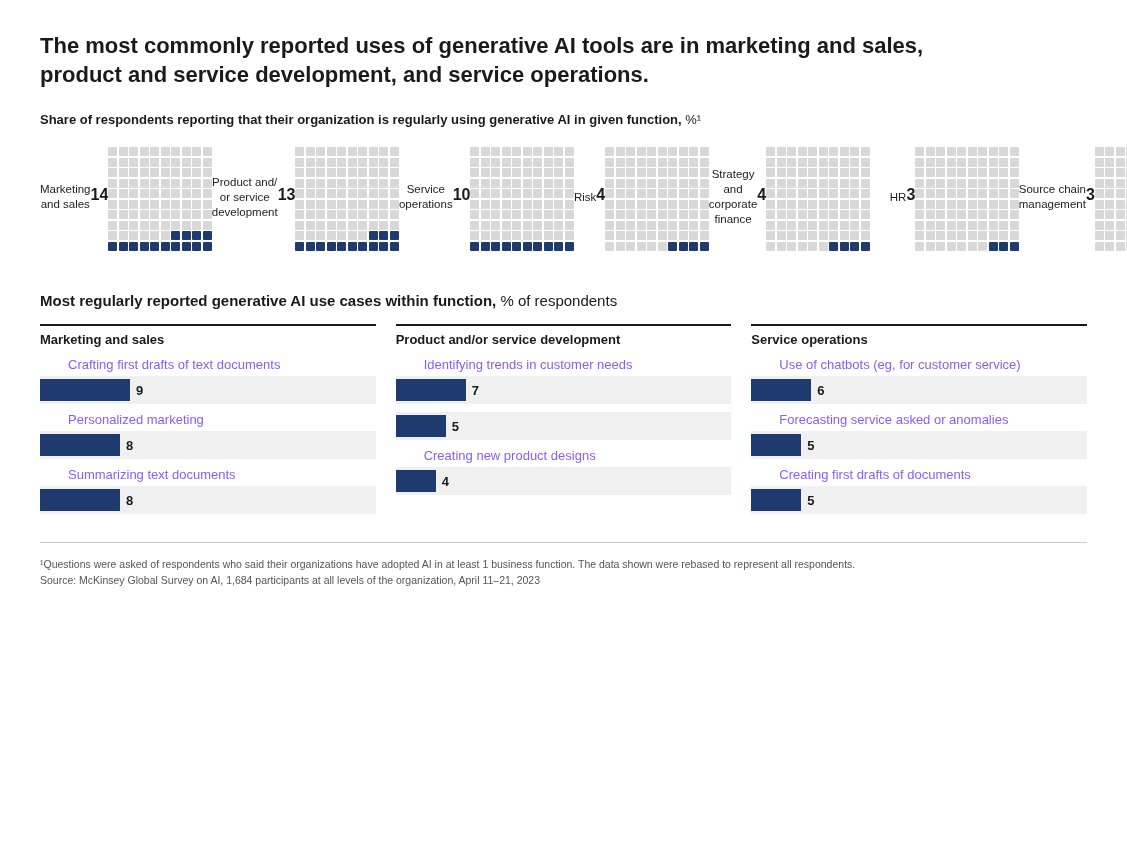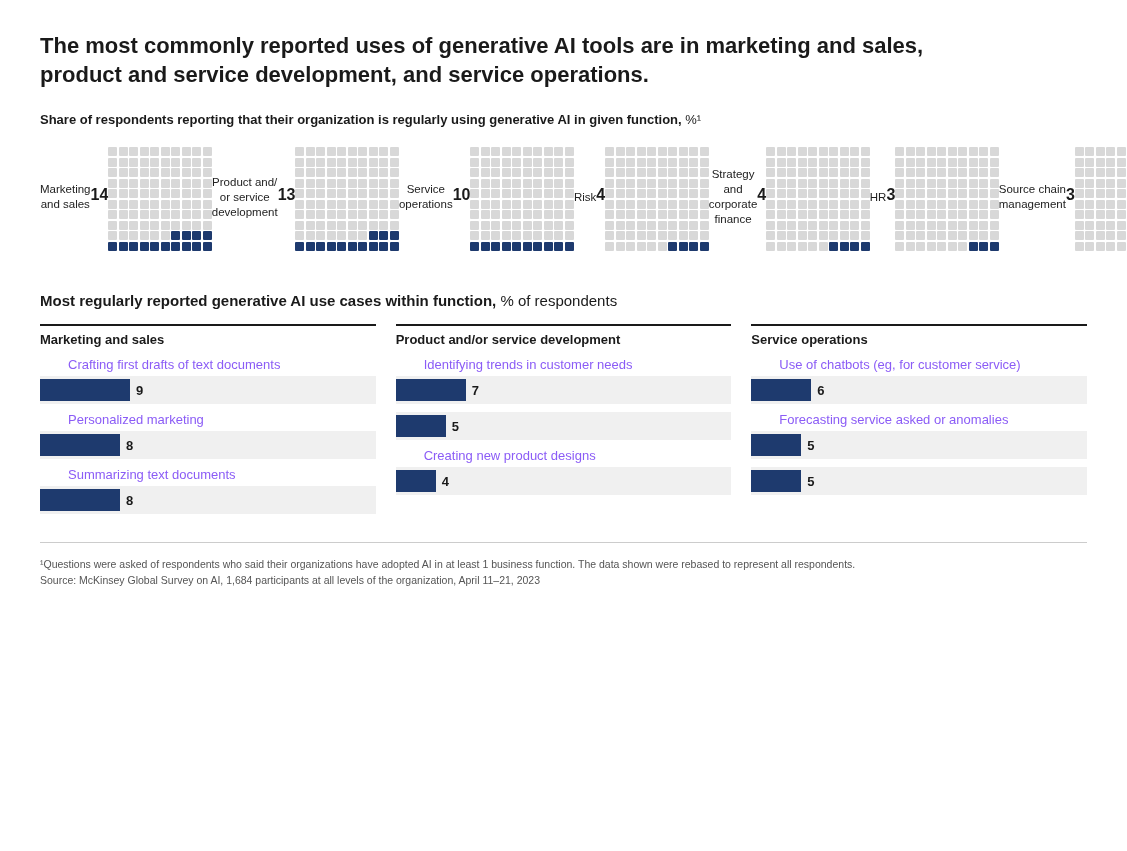--- a/index.html
+++ b/index.html
@@ -671,21 +671,21 @@
         <div class="waffle-cell empty"></div>
         <div class="waffle-cell empty"></div>
         <div class="waffle-cell empty"></div>
         <div class="waffle-cell filled"></div>
         <div class="waffle-cell filled"></div>
         <div class="waffle-cell filled"></div>
         <div class="waffle-cell filled"></div>
       </div>
     </div>
     <div class="waffle-col">
-      <div class="waffle-label" style="white-space: pre-line;">HR</div>
+      <div class="waffle-label" style="white-space: pre-line; margin-left: 20px;">HR</div>
       <div class="waffle-number">3</div>
       <div class="waffle-grid">
         <div class="waffle-cell empty"></div>
         <div class="waffle-cell empty"></div>
         <div class="waffle-cell empty"></div>
         <div class="waffle-cell empty"></div>
         <div class="waffle-cell empty"></div>
         <div class="waffle-cell empty"></div>
         <div class="waffle-cell empty"></div>
         <div class="waffle-cell empty"></div>
@@ -1060,20 +1060,21 @@
         </div>
       </div>
       <div class="use-case-item">
         <div class="use-case-item-label">Forecasting service asked or anomalies</div>
         <div class="use-case-bar-row">
           <div class="use-case-bar" style="width: 50px;"></div>
           <span class="use-case-value">5</span>
         </div>
       </div>
       <div class="use-case-item">
+        <div class="use-case-item-label">Creating first drafts of documents</div>
         <div class="use-case-bar-row">
           <div class="use-case-bar" style="width: 50px;"></div>
           <span class="use-case-value">5</span>
         </div>
       </div>
     </div>
   </div>
 
 <hr class="divider">
 

